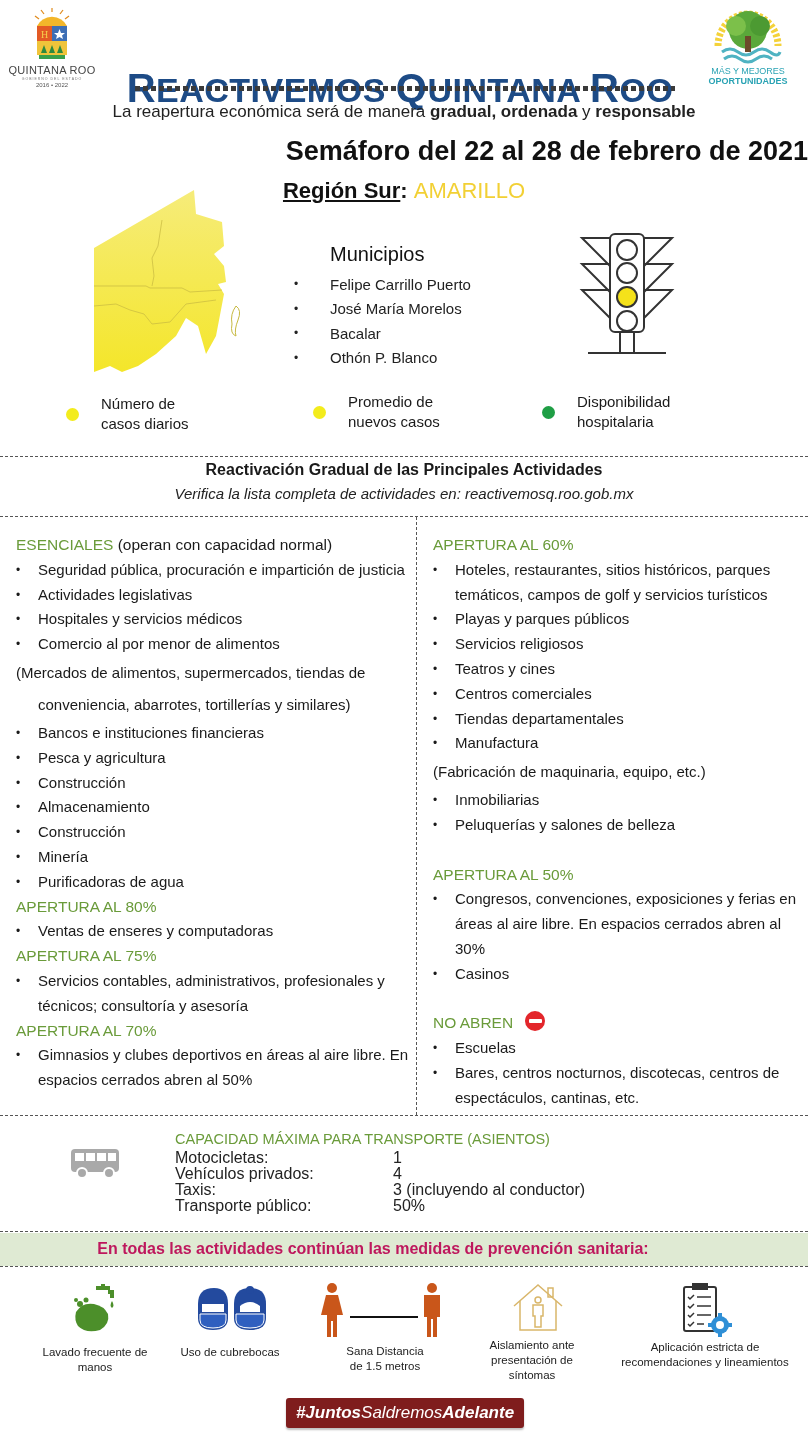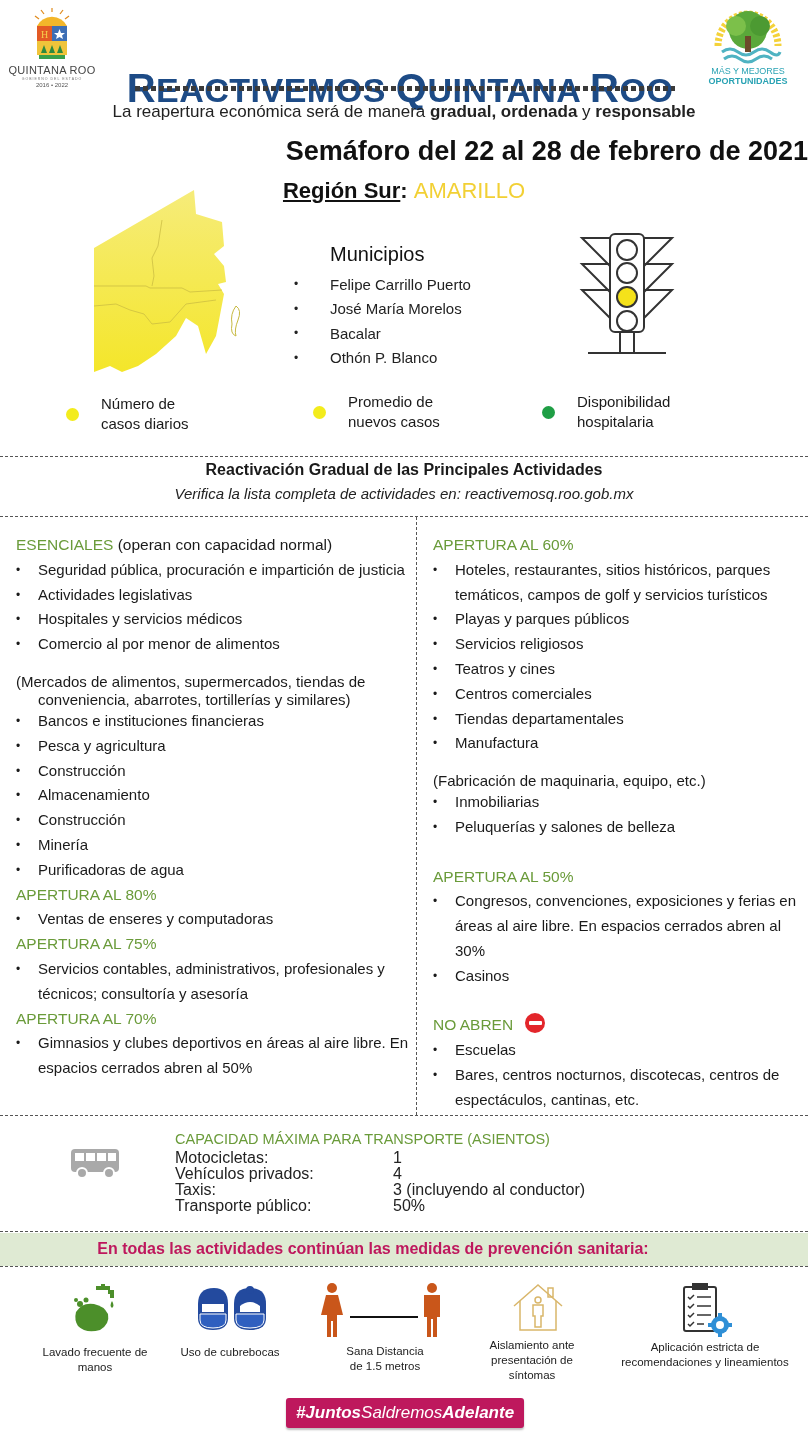--- a/index.html
+++ b/index.html
@@ -53,21 +53,21 @@
 
     
     .col { font-size: 15px; color: #1a1a1a; }
     #col-left { left: 16px; top: 533px; width: 398px; }
     #col-right { left: 433px; top: 533px; width: 372px; }
     .sec-head { color: #6a9b3a; font-size: 15.5px; line-height: 24.8px; height: 24.8px; }
     .sec-head .note { color: #1a1a1a; }
     .item { display: flex; line-height: 24.8px; }
     .item .b { width: 22px; flex: none; font-size: 12px; }
     .item .t { flex: 1; }
-    .paren { line-height: 18px; padding-left: 22px; text-indent: -22px; margin-top: 16px; }
+    .paren { line-height: 32px; padding-left: 22px; text-indent: -22px; }
     .spacer { height: 24.8px; }
     .no-abren { display: flex; align-items: center; }
     .stop-icon { width: 20px; height: 20px; border-radius: 50%; background: #e3262b; display: inline-flex; align-items: center; justify-content: center; margin-left: 12px; margin-top: -6px; }
     .stop-icon span { display: block; width: 13px; height: 4px; background: #fff; border-radius: 1px; }
 
     
     #bus-icon { left: 70px; top: 1148px; width: 52px; height: 32px; }
     #transport-title { left: 175px; top: 1131px; font-size: 14.5px; color: #6a9b3a; }
     .transport-row { font-size: 16px; color: #222; display: flex; height: 16px; line-height: 16px; }
     .transport-row .k { width: 218px; }
@@ -82,21 +82,21 @@
     #m2-icon { left: 194px; top: 1286px; width: 74px; height: 46px; }
     #m3-icon { left: 320px; top: 1282px; width: 124px; height: 58px; }
     #m4-icon { left: 510px; top: 1282px; width: 56px; height: 50px; }
     #m5-icon { left: 680px; top: 1281px; width: 54px; height: 58px; }
     #m1-lbl { left: 20px; top: 1345px; width: 150px; }
     #m2-lbl { left: 160px; top: 1345px; width: 140px; }
     #m3-lbl { left: 315px; top: 1344px; width: 140px; }
     #m4-lbl { left: 462px; top: 1338px; width: 140px; }
     #m5-lbl { left: 605px; top: 1340px; width: 200px; }
 
-    #hashtag { left: 286px; top: 1398px; width: 238px; height: 30px; background: #be185d; border-radius: 3px;
+    #hashtag { left: 286px; top: 1398px; width: 238px; height: 30px; background: #7f1d1d; border-radius: 3px;
       color: #fff; font-style: italic; font-size: 17px; text-align: center; line-height: 30px; box-shadow: 0 2px 2px rgba(0,0,0,0.25); }
     #hashtag b { font-weight: bold; }
     #hashtag span.l { font-weight: normal; }
   </style>
 </head>
 <body>
 
 <div id="logo-left" class="abs">
   <svg width="92" height="86" viewBox="0 0 92 86">
     <path d="M31 20 A16 14 0 0 1 61 20 Z" fill="#f3b62a"></path>

